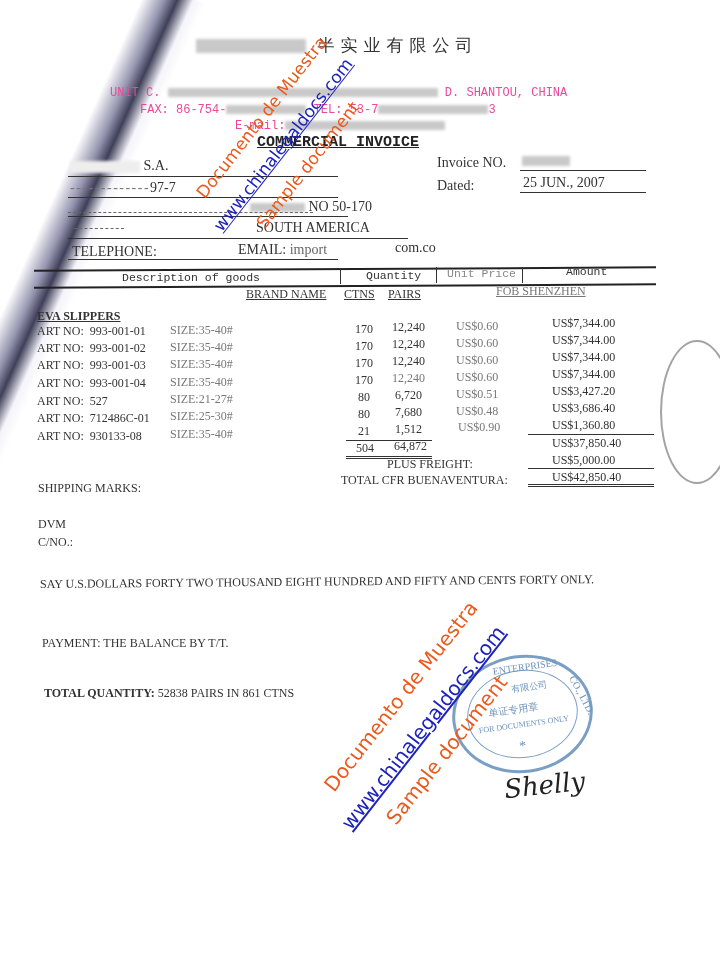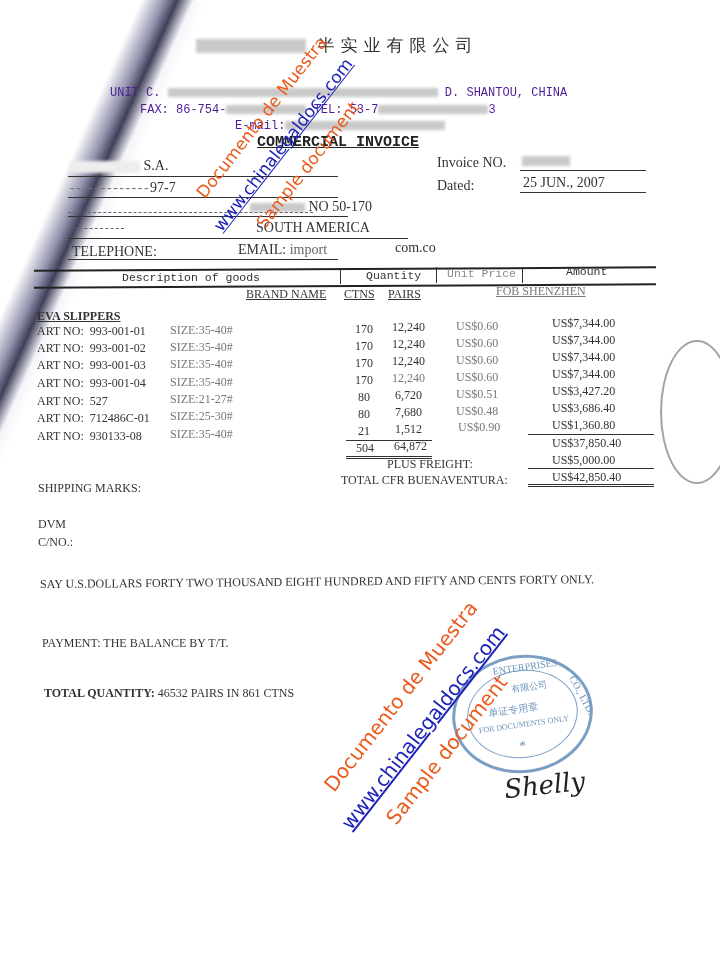--- a/index.html
+++ b/index.html
@@ -12,21 +12,21 @@
   .abs { position: absolute; white-space: nowrap; }
   .shadow-band {
     position: absolute; left: -60px; top: -20px; width: 60px; height: 700px;
     transform: rotate(24deg); transform-origin: top left;
     left: 150px;
     background: linear-gradient(90deg, rgba(40,40,90,0) 0%, rgba(60,60,110,0.55) 35%, rgba(30,30,60,0.85) 55%, rgba(200,200,230,0.2) 80%, rgba(255,255,255,0) 100%);
   }
   .blur { background: #c9c9c9; filter: blur(1.5px); display: inline-block; height: 12px; vertical-align: middle; }
   .cn { font-family: "DejaVu Sans", sans-serif; font-size: 17px; letter-spacing: 6px; color: #333; }
   .company { font-size: 19px; color: #222; letter-spacing: 0.3px; }
-  .addr { font-family: "Liberation Mono", monospace; font-size: 12px; color: #4c1d95; }
+  .addr { font-family: "Liberation Mono", monospace; font-size: 12px; color: #ec4899; }
   .title { font-family: "Liberation Mono", monospace; font-size: 15px; font-weight: bold; text-decoration: underline; color: #222; }
   .fld { font-size: 14px; color: #333; }
   .hline { position: absolute; height: 0; border-top: 1px solid #333; }
   .hline.thick { border-top: 2px solid #222; }
   .vline { position: absolute; width: 0; border-left: 1px solid #333; }
   .dash { position: absolute; height: 0; border-top: 1px dashed #666; }
   .th { font-family: "Liberation Mono", monospace; font-size: 11.5px; color: #333; }
   .u { text-decoration: underline; }
   .cell { font-size: 12px; color: #333; }
   .cell.gray { color: #777; }
@@ -196,21 +196,21 @@
   <div class="abs cell" style="left:552px; top:470px;">US$42,850.40</div>
   <div class="hline" style="left:528px; top:484px; width:126px; border-top:3px double #333;"></div>
 
   <div class="abs cell" style="left:38px; top:481px;">SHIPPING MARKS:</div>
   <div class="abs cell" style="left:38px; top:517px;">DVM</div>
   <div class="abs cell" style="left:38px; top:535px;">C/NO.:</div>
   <div class="abs cell" style="left:40px; top:577px; transform:rotate(-0.5deg); transform-origin:left top;">SAY U.S.DOLLARS FORTY TWO THOUSAND EIGHT HUNDRED AND FIFTY AND CENTS FORTY ONLY.</div>
   <div class="abs cell" style="left:42px; top:636px;">PAYMENT: THE BALANCE BY T/T.</div>
   <div class="abs cell" style="left:44px; top:686px;">
     <span class="bold">TOTAL QUANTITY:</span>
-    <span>46532 PAIRS IN 861 CTNS</span>
+    <span>52838 PAIRS IN 861 CTNS</span>
   </div>
 
   <div class="side-stamp"></div>
 
   <div class="stamp">
     <div class="stamp-inner"></div>
     <div class="stamp-text" style="left:44px; top:4px; font-size:10px;">ENTERPRISES</div>
     <div class="stamp-text" style="left:108px; top:40px; transform:rotate(70deg); font-size:10px;">CO., LTD.</div>
     <div class="stamp-text" style="left:60px; top:24px; font-family:'DejaVu Sans',sans-serif;">有限公司</div>
     <div class="stamp-text" style="left:34px; top:44px; font-family:'DejaVu Sans',sans-serif; font-size:10px;">单证专用章</div>

